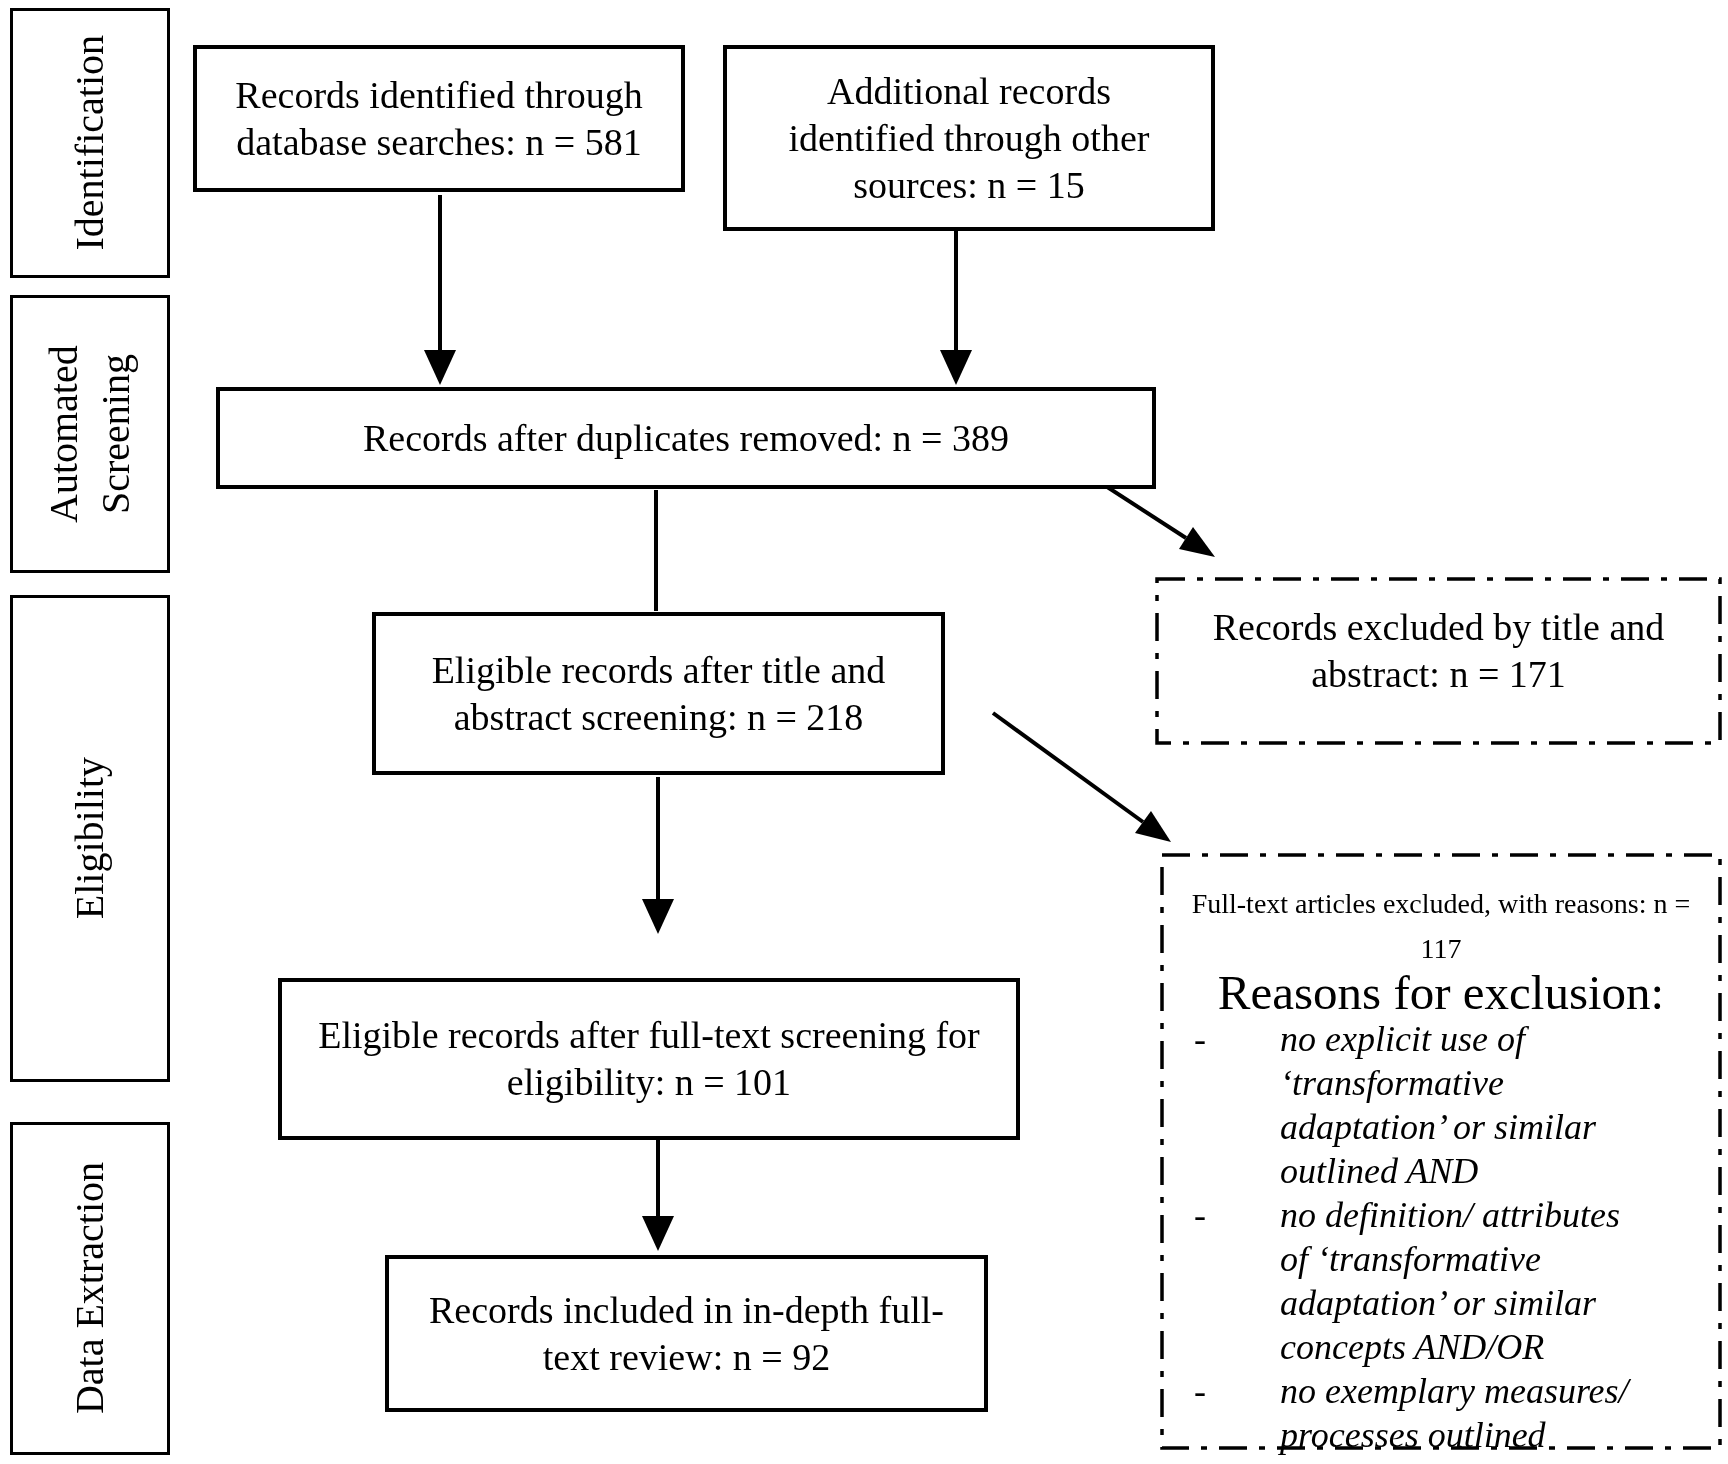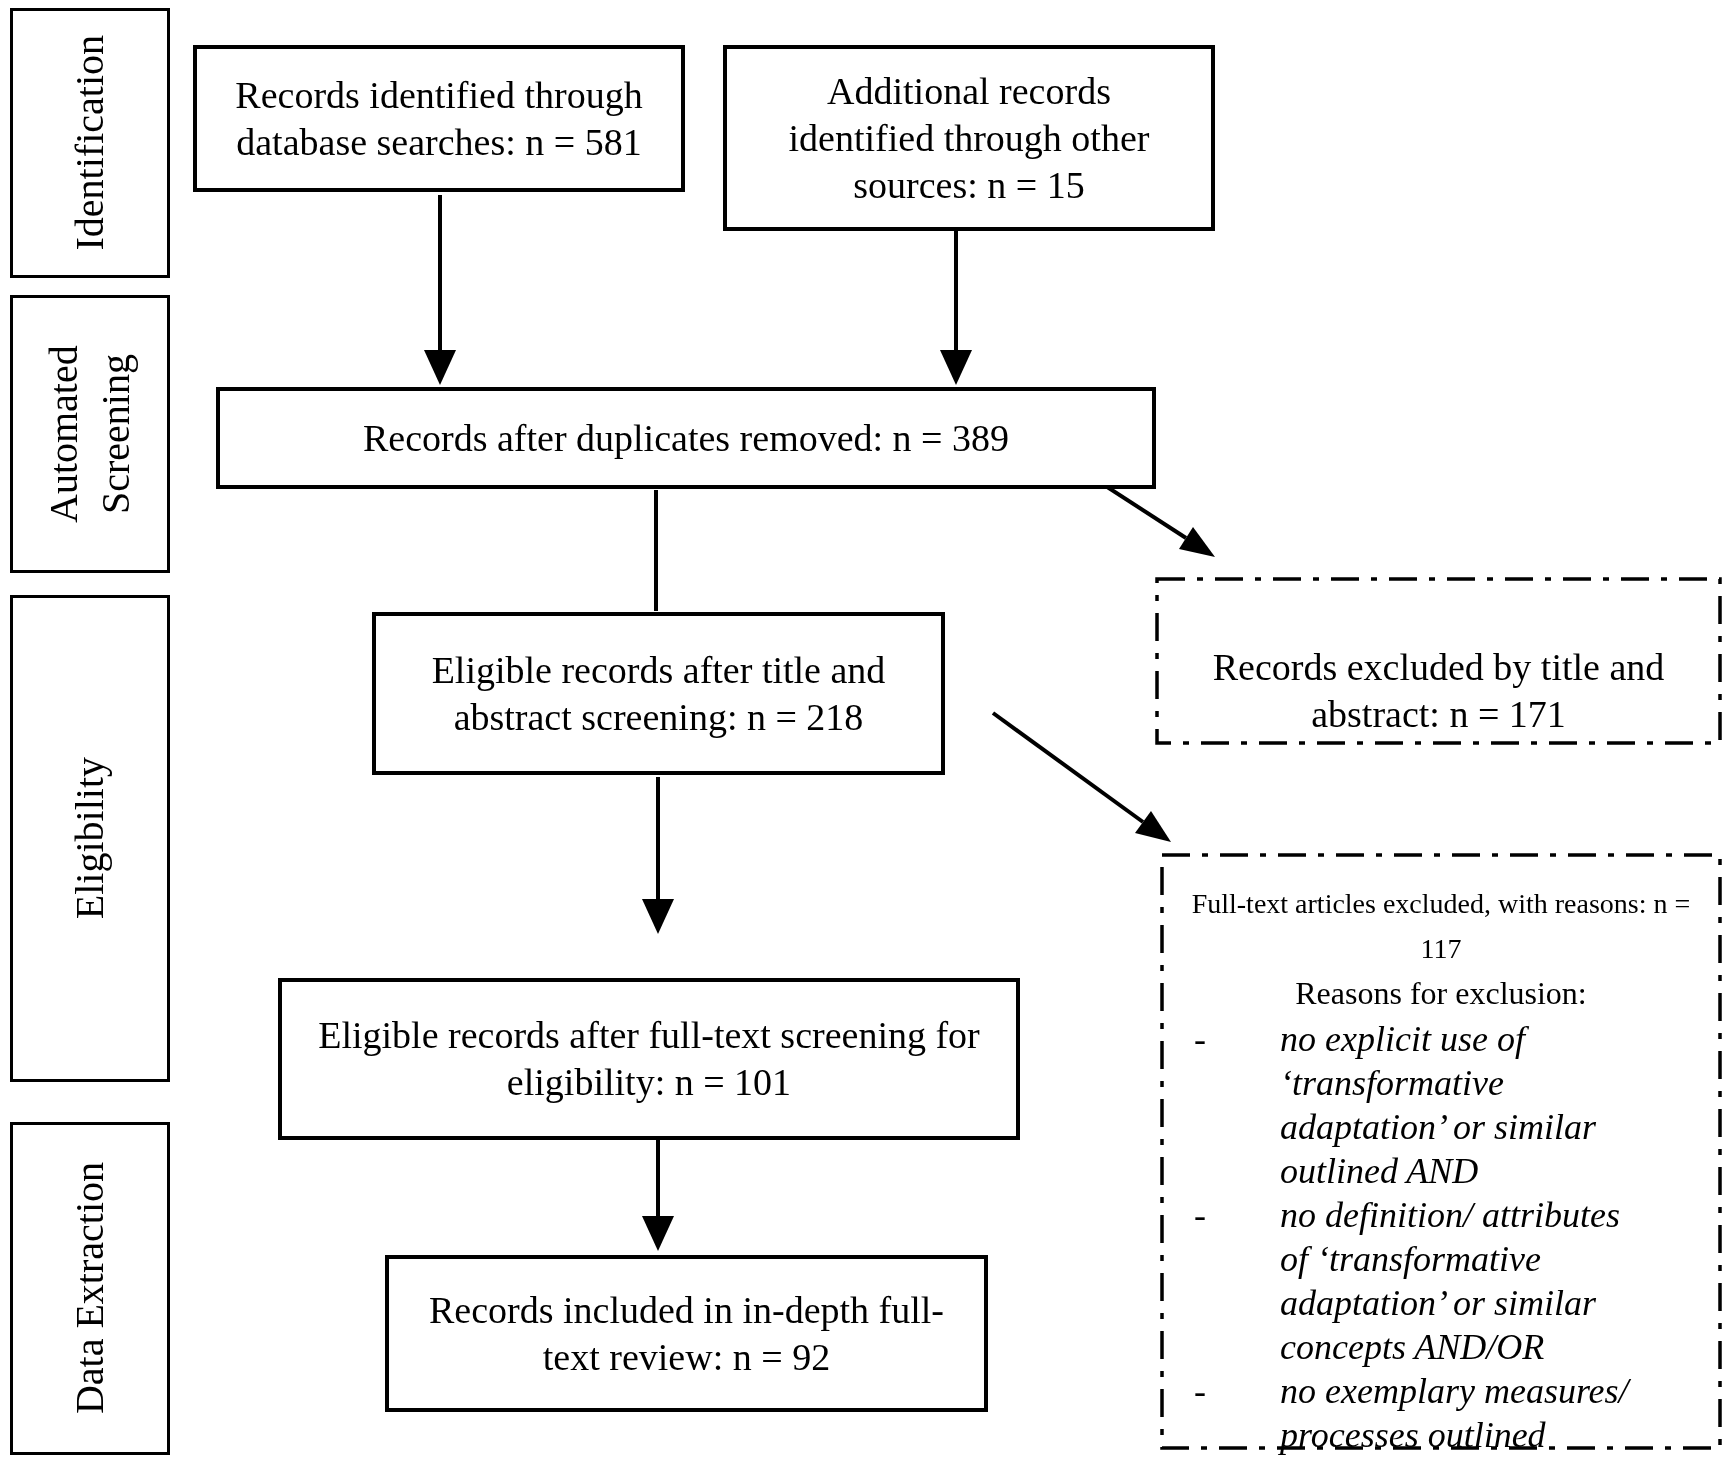--- a/index.html
+++ b/index.html
@@ -69,21 +69,21 @@
     box-sizing: border-box;
   }
   .excl-title {
     text-align: center;
     font-size: 28px;
     line-height: 45px;
     padding: 26px 28px 0 28px;
   }
   .excl-subtitle {
     text-align: center;
-    font-size: 32px;
+    font-size: 49px;
     line-height: 44px;
   }
   .reasons {
     margin-top: 2px;
   }
   .reason {
     display: flex;
     align-items: flex-start;
     font-style: italic;
     font-size: 36px;
@@ -171,21 +171,21 @@
   <div class="flow-box" style="left:352px; top:612px; width:573px; height:163px;margin-left:20px;">
     <span>Eligible records after title and abstract screening: n = 218</span>
   </div>
   <div class="flow-box" style="left:278px; top:978px; width:742px; height:162px;">
     <span>Eligible records after full-text screening for eligibility: n = 101</span>
   </div>
   <div class="flow-box" style="left:385px; top:1255px; width:603px; height:157px;text-align:center;">
     <span>Records included in in-depth full-text review: n = 92</span>
   </div>
 
-  <div class="excl-box" style="left:1157px; top:609px; width:563px; height:164px;">
+  <div class="excl-box" style="left:1157px; top:569px; width:563px; height:164px;">
     <div class="excl-center">
       <span>Records excluded by title and abstract: n = 171</span>
     </div>
   </div>
 
   <div class="excl-box" style="left:1162px; top:855px; width:558px; height:593px;">
     <div class="excl-title">Full-text articles excluded, with reasons: n = 117</div>
     <div class="excl-subtitle">Reasons for exclusion:</div>
     <div class="reasons">
       <div class="reason">

